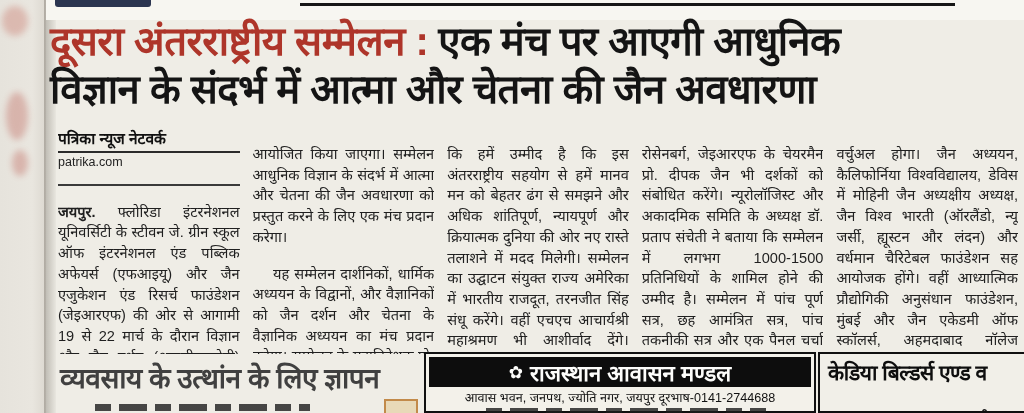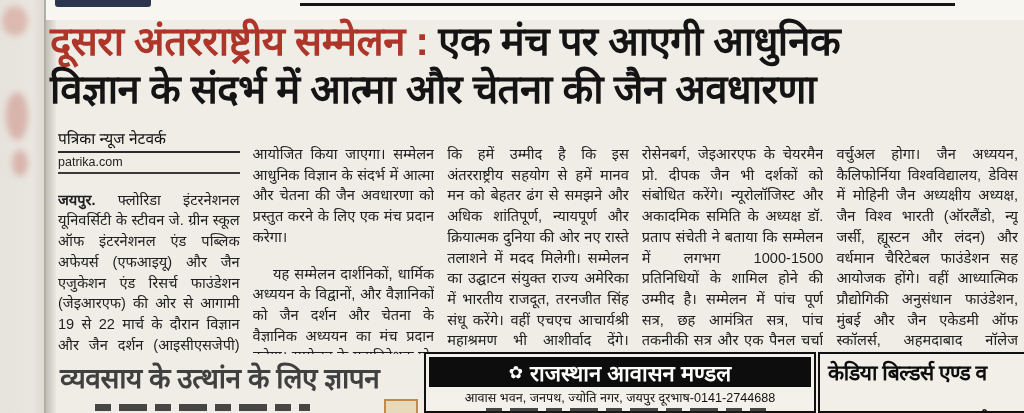--- a/index.html
+++ b/index.html
@@ -26,24 +26,24 @@
   .hl2{top:66px;}
   .hl-red{margin-right:10px;}
 
   
   .columns{position:absolute;left:58px;top:128px;width:960px;height:226px;
     display:flex;gap:13px;}
   .col{flex:1 1 0;overflow:hidden;color:#1f1f1f;font-size:14.6px;line-height:1.42;
     text-align:justify;}
   .col p{margin:16px 0 2px 0;}
   .col p.indent{text-indent:1.4em;}
-  .byline-name{font-weight:400;font-size:15.5px;color:#111;
+  .byline-name{font-weight:700;font-size:15.5px;color:#111;
     border-bottom:2px solid #2b2b2b;padding-bottom:1px;}
   .byline-site{font-size:12.5px;color:#222;border-bottom:2px solid #3a3a3a;
-    padding:1px 0 0 0;margin-bottom:5px;}
+    padding:1px 0 12px 0;margin-bottom:5px;}
   .dateline{font-weight:700;}
 
   
   .bottom-left-headline{position:absolute;left:60px;top:358px;
     font-size:28px;font-weight:700;color:#404040;white-space:nowrap;letter-spacing:-0.5px;}
   .crop-frag{position:absolute;height:7px;opacity:.8;
     background:repeating-linear-gradient(90deg,#1c1c1c 0 16px,transparent 16px 24px,#1c1c1c 24px 52px,transparent 52px 60px);}
   .tiny-box{position:absolute;left:384px;top:399px;width:30px;height:14px;
     border:2px solid #c28a4a;background:#e8d9b8;}
 

